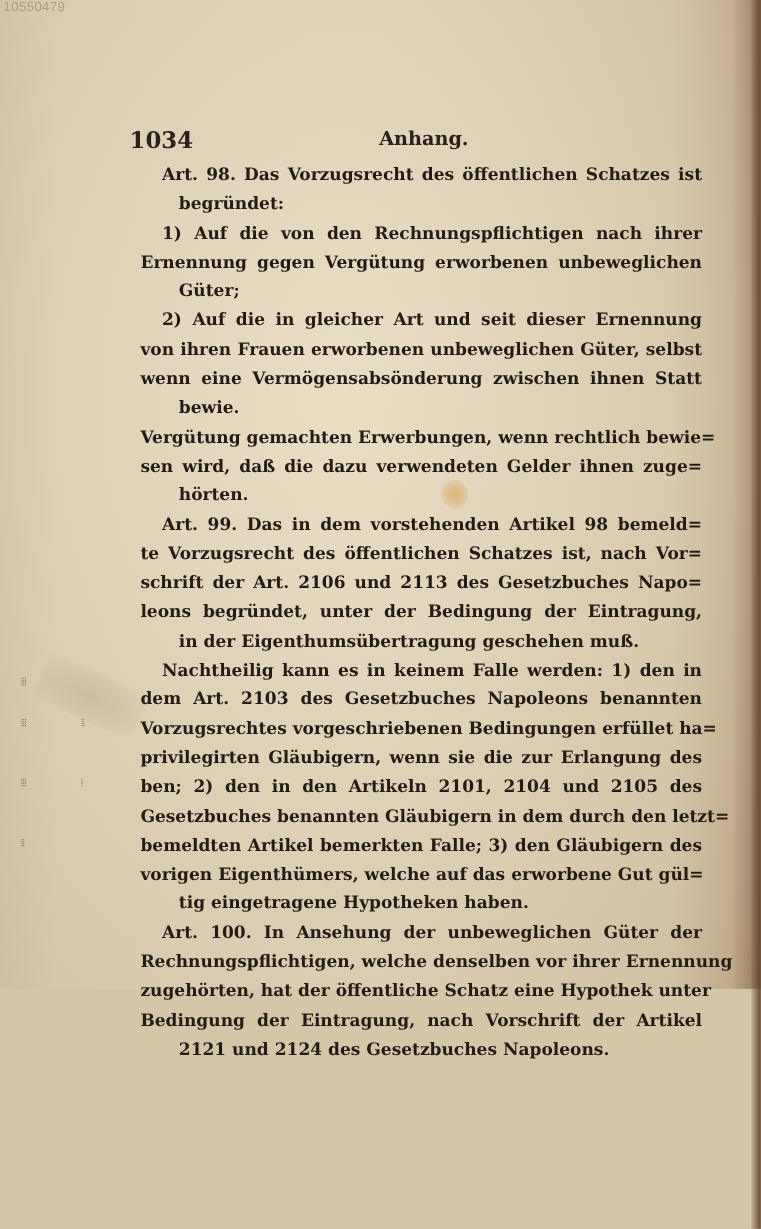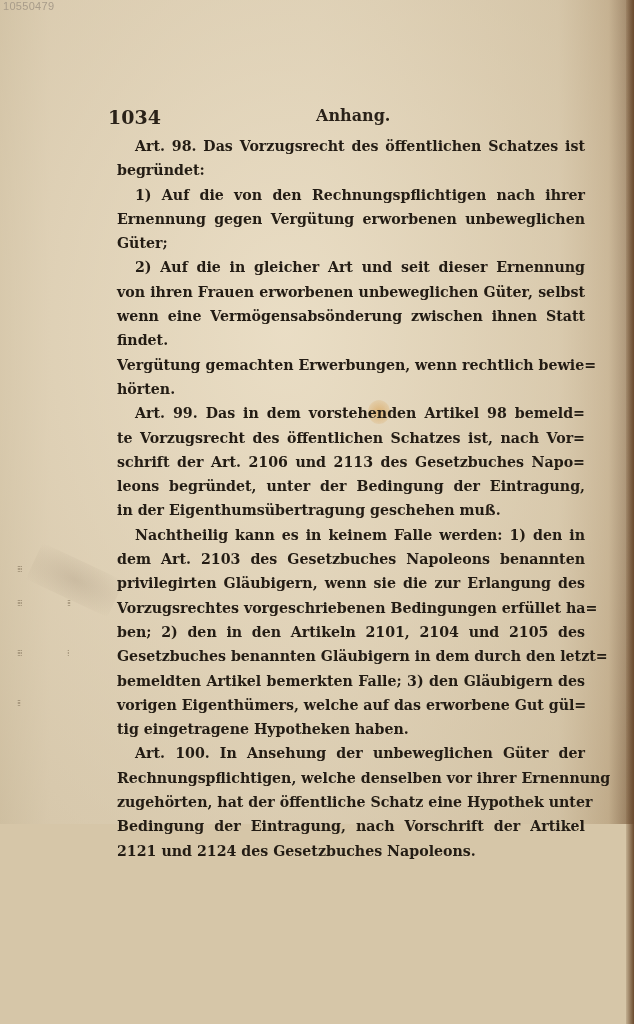--- a/index.html
+++ b/index.html
@@ -29,21 +29,21 @@
       position: absolute; left: 4px; top: 0; font-size: 19px; color: #2a2219; font-weight: bold;
     }
     .running-head {
       position: absolute; left: 212px; top: 0; font-size: 16px; color: #2a2219; font-weight: bold;
     }
     .text-block {
       position: absolute; left: 117px; top: 134px; width: 468px;
       color: #231c14; font-size: 14.2px; font-weight: bold; line-height: 24.3px;
     }
     .line { white-space: nowrap; display: block; text-align: justify; text-align-last: justify; }
-    .line.last { text-align-last: left; }
+    .line.last { text-align-last: left; margin-left: 32px; }
     .line.indent { padding-left: 18px; }
     .smudge {
       position: absolute; left: 368px; top: 400px; width: 22px; height: 24px; border-radius: 50%;
       background: radial-gradient(circle, rgba(214,150,60,0.55), rgba(214,150,60,0));
     }
     .shadow {
       position: absolute; left: 30px; top: 560px; width: 90px; height: 40px;
       background: radial-gradient(ellipse, rgba(120,100,80,0.18), rgba(120,100,80,0));
       transform: rotate(25deg);
     }
@@ -69,32 +69,33 @@
 
   <div class="text-block" id="text-block">
       <span class="line indent">Art. 98. Das Vorzugsrecht des öffentlichen Schatzes ist</span>
       <span class="line last">begründet:</span>
       <span class="line indent">1) Auf die von den Rechnungspflichtigen nach ihrer</span>
       <span class="line">Ernennung gegen Vergütung erworbenen unbeweglichen</span>
       <span class="line last">Güter;</span>
       <span class="line indent">2) Auf die in gleicher Art und seit dieser Ernennung</span>
       <span class="line">von ihren Frauen erworbenen unbeweglichen Güter, selbst</span>
       <span class="line">wenn eine Vermögensabsönderung zwischen ihnen Statt</span>
-      <span class="line last">findet.</span>
+      <span class="line last">bewie.</span>
       <span class="line">Vergütung gemachten Erwerbungen, wenn rechtlich bewie=</span>
+      <span class="line">sen wird, daß die dazu verwendeten Gelder ihnen zuge=</span>
       <span class="line last">hörten.</span>
       <span class="line indent">Art. 99. Das in dem vorstehenden Artikel 98 bemeld=</span>
       <span class="line">te Vorzugsrecht des öffentlichen Schatzes ist, nach Vor=</span>
       <span class="line">schrift der Art. 2106 und 2113 des Gesetzbuches Napo=</span>
       <span class="line">leons begründet, unter der Bedingung der Eintragung,</span>
       <span class="line last">in der Eigenthumsübertragung geschehen muß.</span>
       <span class="line indent">Nachtheilig kann es in keinem Falle werden: 1) den in</span>
       <span class="line">dem Art. 2103 des Gesetzbuches Napoleons benannten</span>
+      <span class="line">Vorzugsrechtes vorgeschriebenen Bedingungen erfüllet ha=</span>
       <span class="line">privilegirten Gläubigern, wenn sie die zur Erlangung des</span>
-      <span class="line">Vorzugsrechtes vorgeschriebenen Bedingungen erfüllet ha=</span>
       <span class="line">ben; 2) den in den Artikeln 2101, 2104 und 2105 des</span>
       <span class="line">Gesetzbuches benannten Gläubigern in dem durch den letzt=</span>
       <span class="line">bemeldten Artikel bemerkten Falle; 3) den Gläubigern des</span>
       <span class="line">vorigen Eigenthümers, welche auf das erworbene Gut gül=</span>
       <span class="line last">tig eingetragene Hypotheken haben.</span>
       <span class="line indent">Art. 100. In Ansehung der unbeweglichen Güter der</span>
       <span class="line">Rechnungspflichtigen, welche denselben vor ihrer Ernennung</span>
       <span class="line">zugehörten, hat der öffentliche Schatz eine Hypothek unter</span>
       <span class="line">Bedingung der Eintragung, nach Vorschrift der Artikel</span>
       <span class="line last">2121 und 2124 des Gesetzbuches Napoleons.</span>

